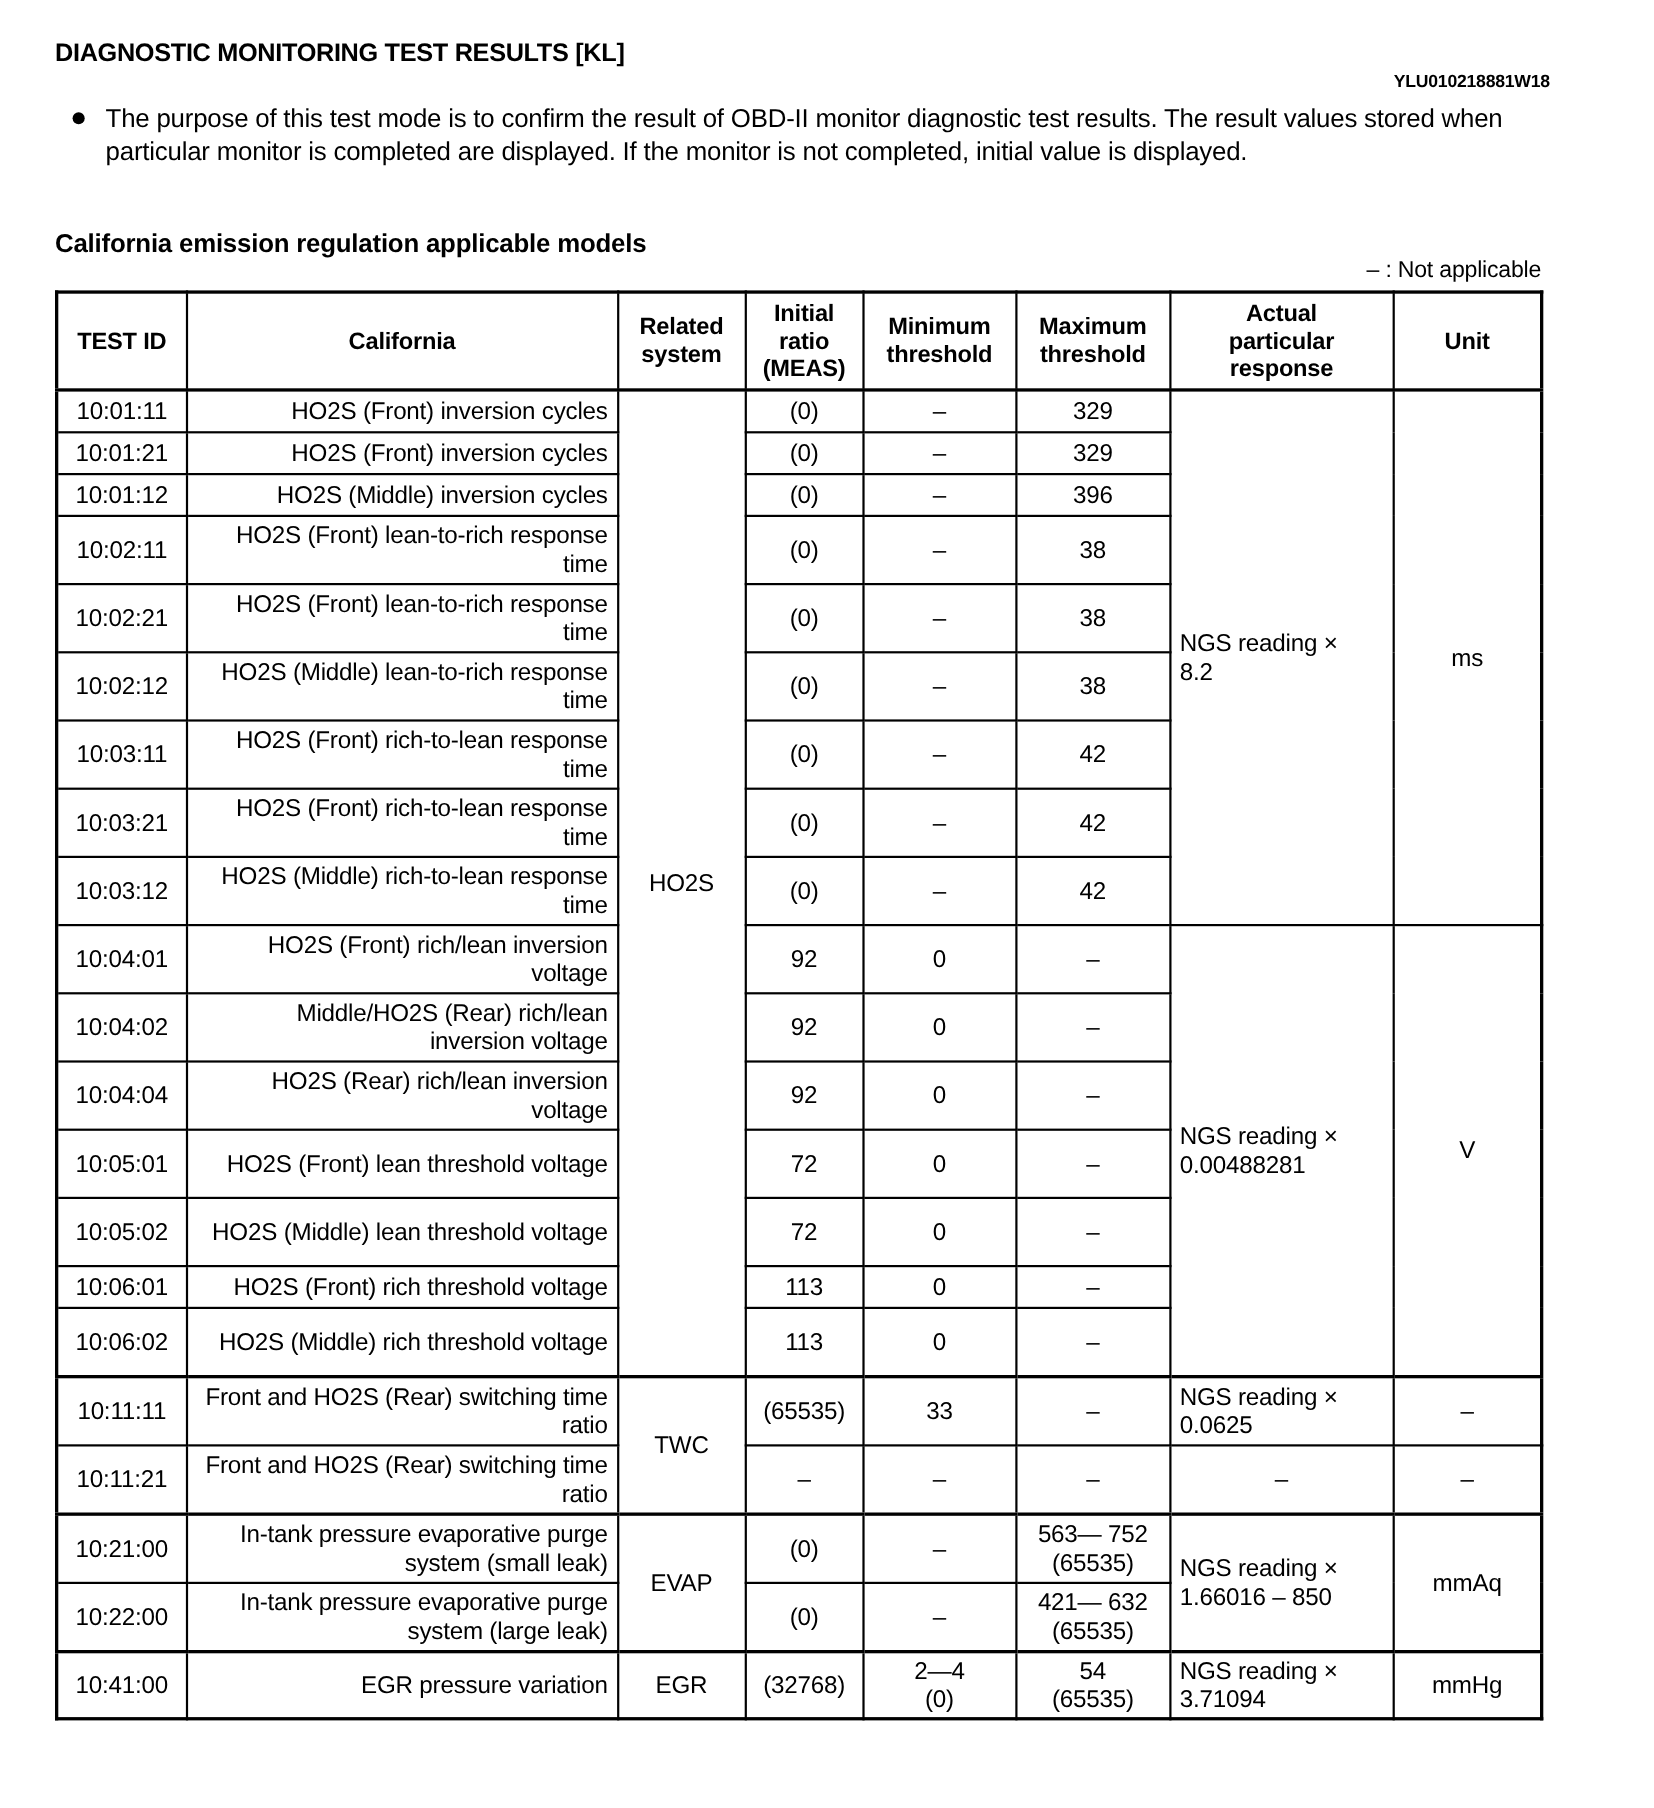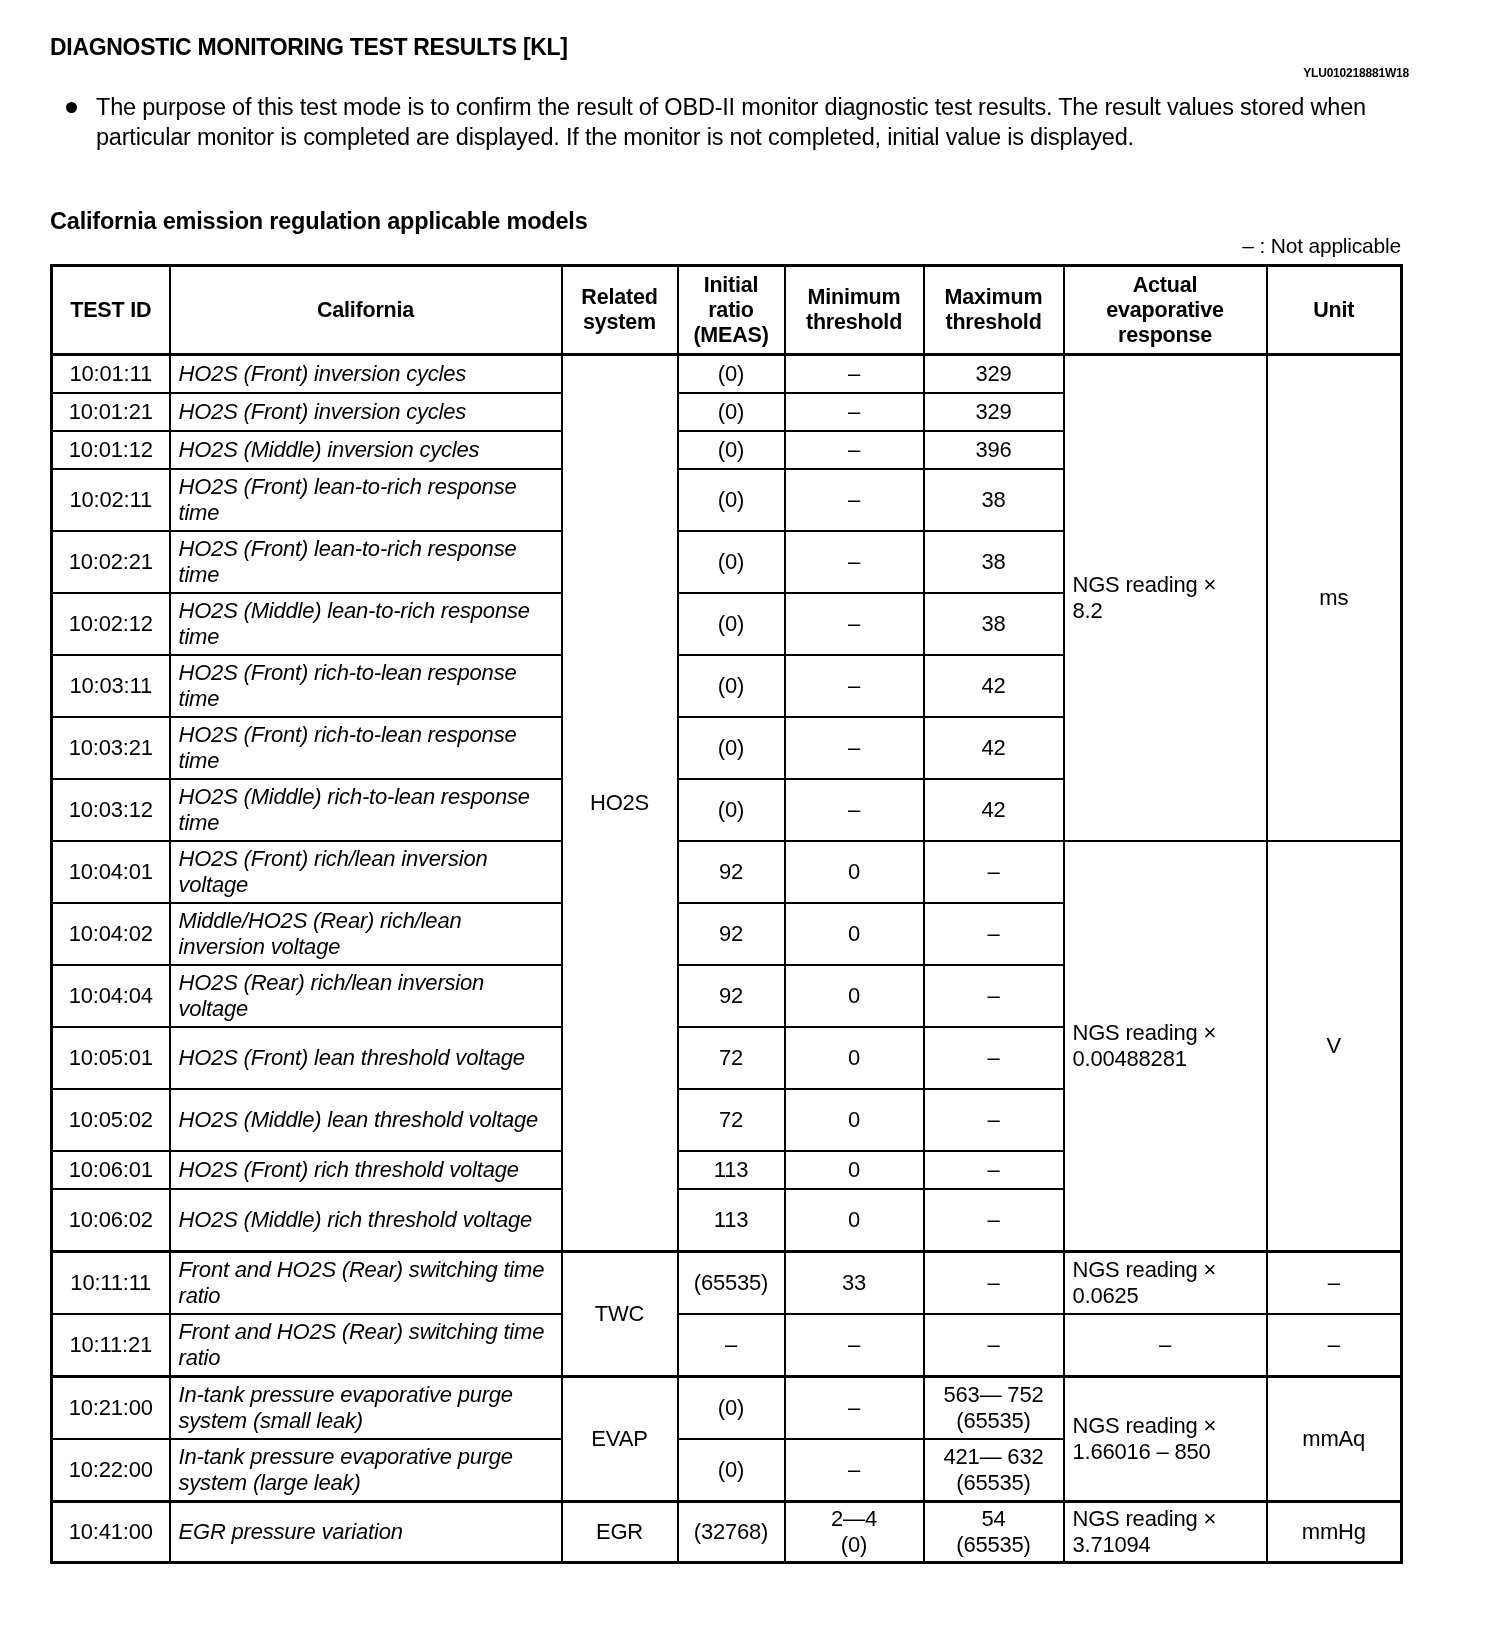--- a/index.html
+++ b/index.html
@@ -6,21 +6,21 @@
   body {
     width: 1504px; height: 1644px; position: relative; overflow: hidden;
     font-family: "Liberation Sans", "DejaVu Sans", sans-serif; color: #000;
   }
   .title {
     position: absolute; left: 50px; top: 34px;
     font-size: 23px; font-weight: bold; letter-spacing: -0.3px;
   }
   .docid {
     position: absolute; right: 95px; top: 66px;
-    font-size: 12px; font-weight: bold; letter-spacing: -0.2px;
+    font-size: 16px; font-weight: bold; letter-spacing: -0.2px;
   }
   .bullet {
     position: absolute; left: 66px; top: 92px; width: 1360px;
     font-size: 23.5px; line-height: 30px; letter-spacing: -0.2px;
   }
   .bullet .dot {
     position: absolute; left: 0; top: 10px; width: 11px; height: 11px;
     border-radius: 50%; background: #000;
   }
   .bullet .text { position: absolute; left: 30px; top: 0; width: 1350px; }
@@ -41,21 +41,21 @@
   table.results th, table.results td {
     border: 2px solid #000; padding: 0 8px; vertical-align: middle;
     line-height: 26px;
   }
   table.results th {
     font-weight: bold; text-align: center; height: 86px; font-size: 21.5px;
     line-height: 25px;
   }
   table.results thead tr { border-bottom: 3px solid #000; }
   td.id { text-align: center; padding-left: 4px; padding-right: 4px; }
-  td.desc { text-align: left; font-style: italic; }
+  td.desc { text-align: right; }
   td.ctr { text-align: center; }
   td.formula { text-align: left; }
   tr.r1 td { height: 36px; margin-top: 16px; }
   tr.r2 td { height: 60px; }
   tr.tall td { height: 58px; }
   tr.grp-top td { border-top: 3px solid #000; }
 </style>
 </head>
 <body>
 
@@ -82,21 +82,21 @@
       <col style="width:135px">
   </colgroup>
   <thead>
     <tr>
       <th>TEST ID</th>
       <th>California</th>
       <th><span>Related</span><br><span>system</span></th>
       <th><span>Initial</span><br><span>ratio</span><br><span>(MEAS)</span></th>
       <th><span>Minimum</span><br><span>threshold</span></th>
       <th><span>Maximum</span><br><span>threshold</span></th>
-      <th><span>Actual</span><br><span>evaporative</span><br><span>response</span></th>
+      <th><span>Actual</span><br><span>particular</span><br><span>response</span></th>
       <th>Unit</th>
     </tr>
   </thead>
   <tbody>
 
     <tr class="r1">
       <td class="id">10:01:11</td>
       <td class="desc">HO2S (Front) inversion cycles</td>
       <td class="ctr" rowspan="16">HO2S</td>
       <td class="ctr">(0)</td>

